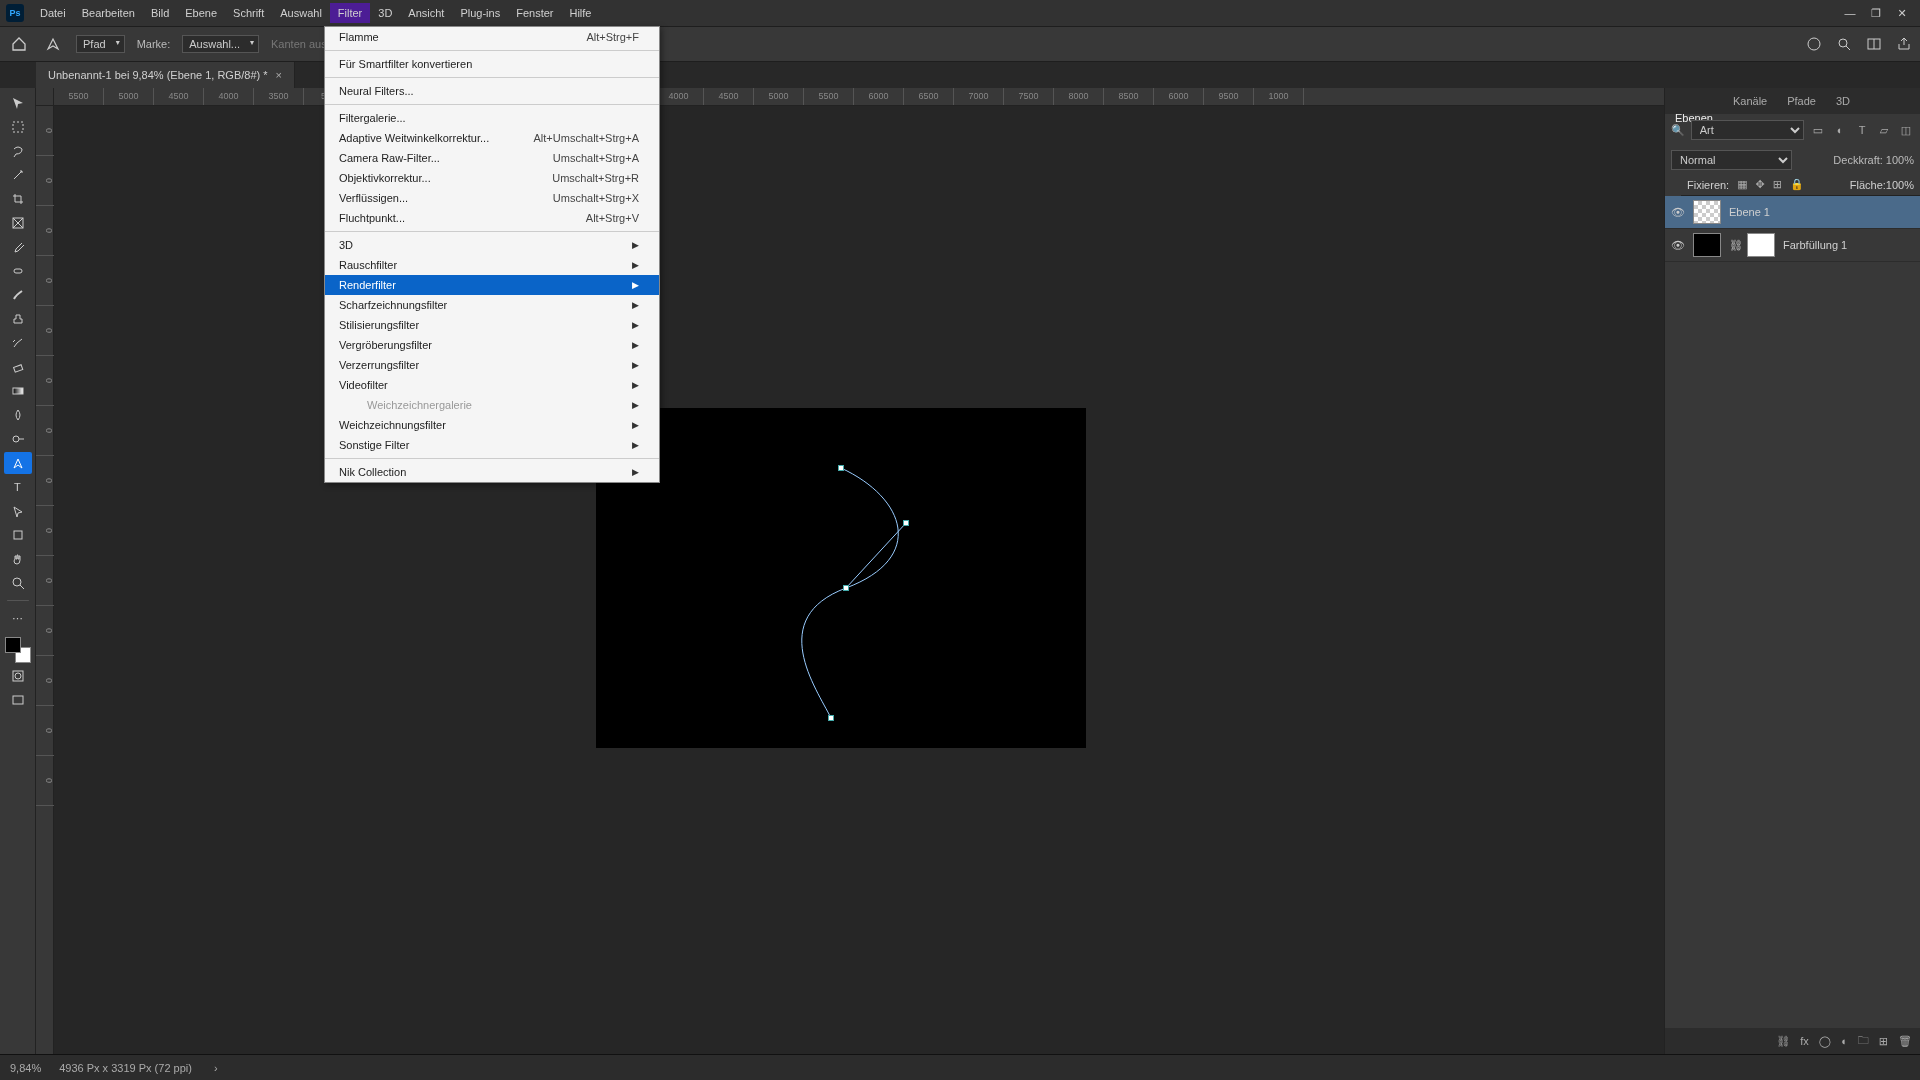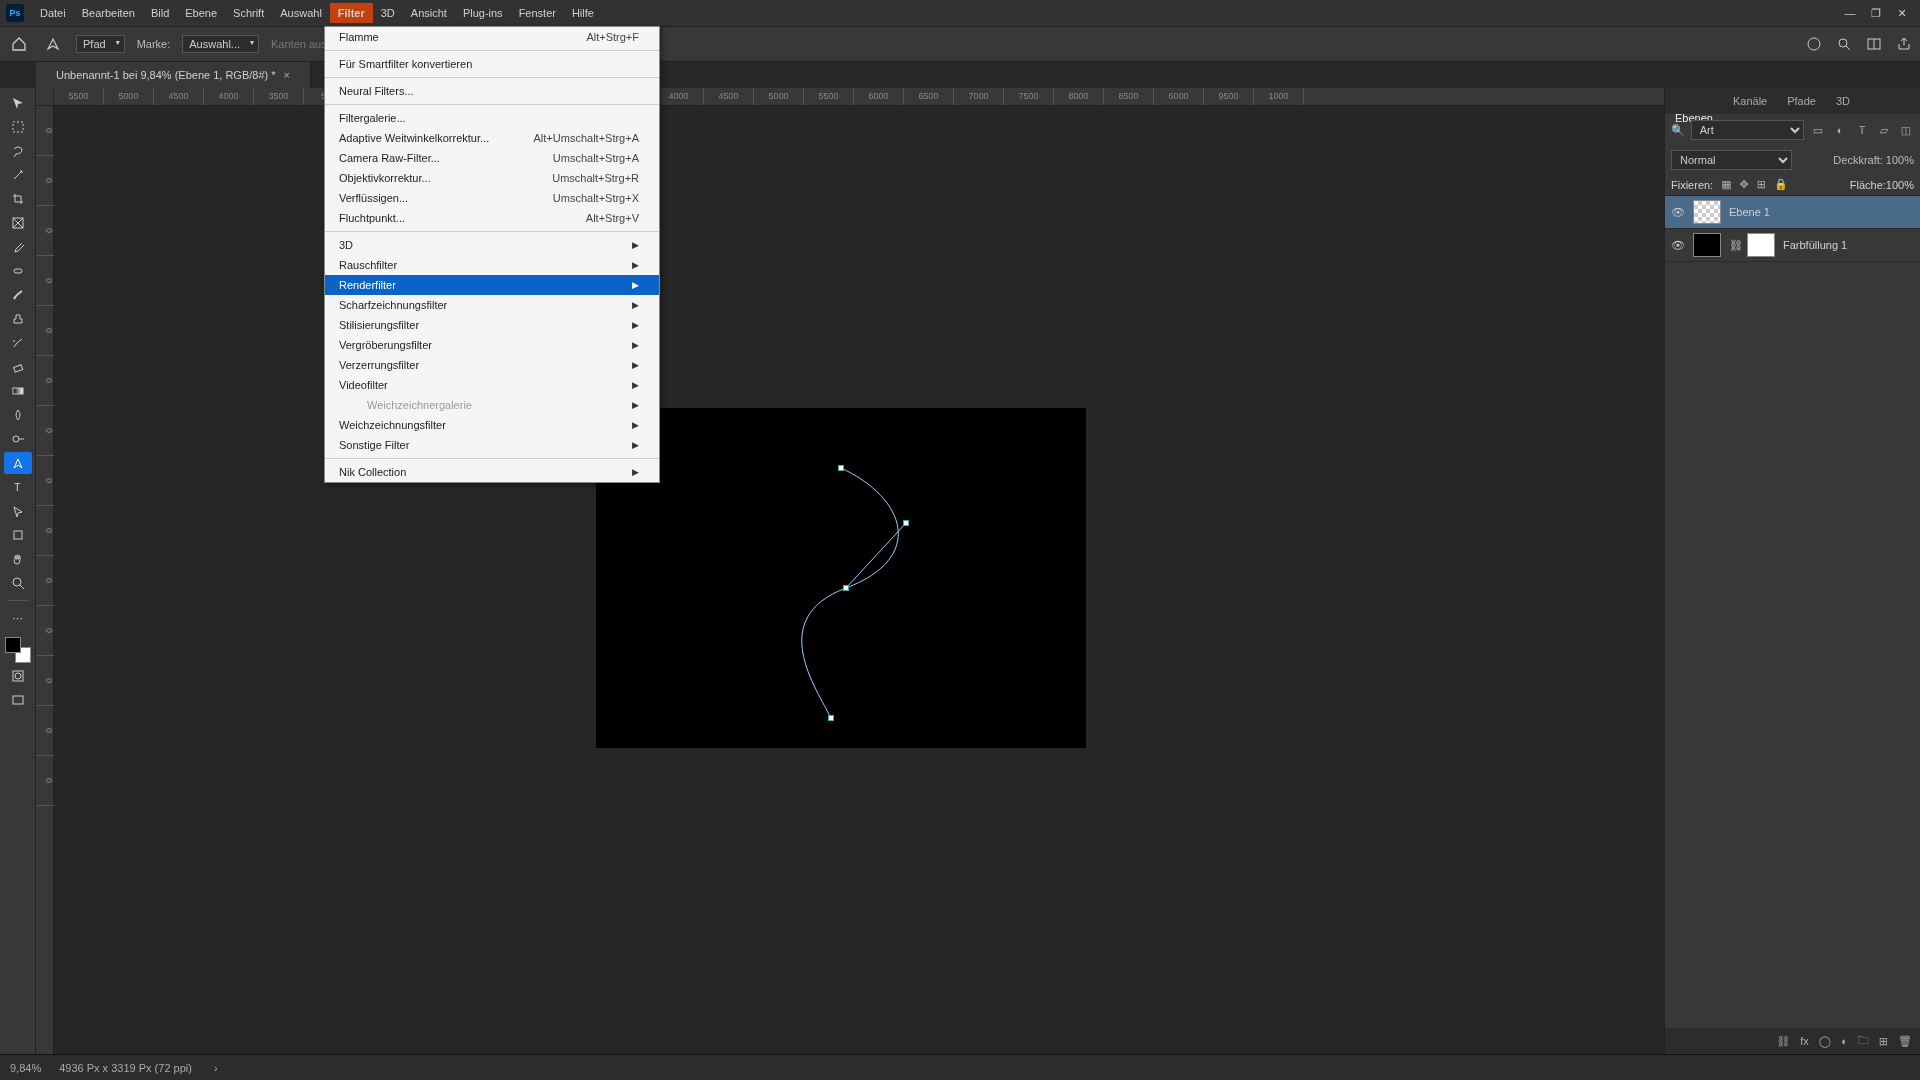--- a/index.html
+++ b/index.html
@@ -2,36 +2,36 @@
 <html><head>
 <meta charset="utf-8">
 <style>
 * { margin: 0; padding: 0; box-sizing: border-box; font-family: "Segoe UI", Tahoma, sans-serif; font-size: 11px; user-select: none; }
 html, body { width: 1920px; height: 1080px; overflow: hidden; background: #323232; color: #d0d0d0; }
 
 
 .menubar { height: 26px; background: #323232; display: flex; align-items: center; padding: 0 6px; }
 .ps-logo { width: 18px; height: 18px; background: #001e36; border-radius: 3px; color: #31a8ff; font-weight: bold; font-size: 9px; display: flex; align-items: center; justify-content: center; margin-right: 8px; }
 .menu-item { padding: 4px 8px; cursor: default; }
-.menu-item.open { background: #c2410c; font-weight: bold; }
+.menu-item.open { background: #4c1d95; }
 .window-controls { margin-left: auto; display: flex; gap: 14px; padding-right: 6px; }
 .win-btn { width: 12px; height: 12px; display: flex; align-items: center; justify-content: center; color: #ccc; }
 
 
 .optbar { height: 36px; background: #383838; border-top: 1px solid #1e1e1e; border-bottom: 1px solid #1e1e1e; display: flex; align-items: center; padding: 0 8px; gap: 12px; }
 .home-btn { width: 22px; height: 22px; display: flex; align-items: center; justify-content: center; }
 .pen-ico { width: 22px; height: 22px; display: flex; align-items: center; justify-content: center; }
 .opt-dd { background: #2c2c2c; border: 1px solid #555; padding: 2px 18px 2px 6px; color: #ccc; position: relative; }
 .opt-dd::after { content: "▾"; position: absolute; right: 4px; top: 2px; font-size: 8px; }
 .opt-lbl { color: #bbb; }
 .opt-right { margin-left: auto; display: flex; gap: 14px; align-items: center; }
 
 
 .tabbar { height: 26px; background: #282828; display: flex; align-items: stretch; padding-left: 36px; }
-.doctab { background: #383838; padding: 0 20px; display: flex; align-items: center; gap: 8px; border-right: 1px solid #222; }
+.doctab { background: #383838; padding: 0 12px; display: flex; align-items: center; gap: 8px; border-right: 1px solid #222; }
 .doctab-x { color: #aaa; }
 
 
 .main { position: absolute; top: 88px; left: 0; right: 0; bottom: 26px; display: flex; }
 .toolbar { width: 36px; background: #383838; border-right: 1px solid #222; display: flex; flex-direction: column; align-items: center; padding-top: 4px; gap: 2px; }
 .tool { width: 28px; height: 22px; display: flex; align-items: center; justify-content: center; color: #ccc; border-radius: 2px; }
 .tool.active { background: #1473e6; color: #fff; }
 .tool.sep { height: 1px; background: #555; width: 22px; margin: 4px 0; }
 .swatches { margin-top: 6px; position: relative; width: 26px; height: 26px; }
 .sw-fg { position: absolute; width: 16px; height: 16px; background: #000; border: 1px solid #888; top: 0; left: 0; }
@@ -63,21 +63,21 @@
 .panel-tabs { height: 26px; display: flex; align-items: stretch; background: #2c2c2c; }
 .ptab { padding: 0 10px; display: flex; align-items: center; color: #aaa; }
 .ptab.active { background: #701a75; color: #eee; margin-top: 30px; }
 .panel-body { flex: 0 0 auto; }
 .layer-search { padding: 6px; display: flex; align-items: center; gap: 6px; }
 .layer-search select { background: #2c2c2c; border: 1px solid #555; color: #ccc; padding: 2px 4px; flex: 1; }
 .layer-search .fico { width: 16px; height: 16px; color: #aaa; display: flex; align-items: center; justify-content: center; }
 .layer-row2 { padding: 4px 6px; display: flex; align-items: center; gap: 6px; }
 .layer-row2 select { background: #2c2c2c; border: 1px solid #555; color: #ccc; padding: 2px 4px; flex: 1; }
 .layer-row2 .pair { display: flex; align-items: center; gap: 3px; color: #bbb; margin-left: 35px; }
-.lock-row { padding: 4px 6px; display: flex; align-items: center; gap: 8px; border-bottom: 1px solid #222; }
+.lock-row { padding: 4px 6px; display: flex; align-items: center; gap: 8px; border-bottom: 1px solid #222; margin-left: 16px; }
 .lock-row .ic { color: #aaa; }
 .layers { }
 .layer { display: flex; align-items: center; gap: 8px; padding: 4px 6px; border-bottom: 1px solid #2c2c2c; }
 .layer.selected { background: #4a6a8a; }
 .eye { width: 14px; color: #ccc; }
 .thumb { width: 28px; height: 24px; background: #fff; border: 1px solid #888; background-image: repeating-conic-gradient(#ccc 0 25%, #fff 0 50%); background-size: 8px 8px; }
 .thumb.black { background: #000; background-image: none; }
 .thumb.white { background: #fff; background-image: none; }
 .link { width: 10px; color: #ccc; }
 .panel-foot { margin-top: auto; height: 26px; background: #2c2c2c; display: flex; align-items: center; justify-content: flex-end; gap: 10px; padding: 0 8px; color: #aaa; }

